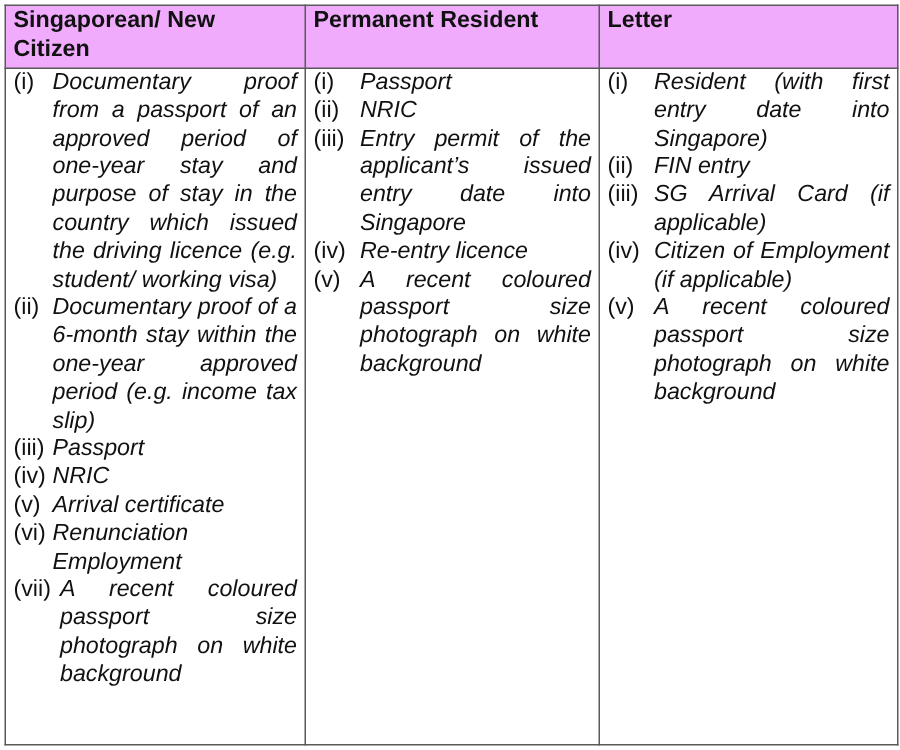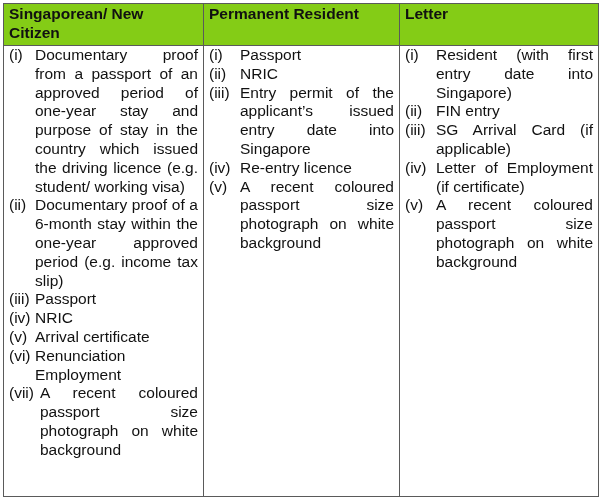--- a/index.html
+++ b/index.html
@@ -13,34 +13,34 @@
     font-size: 15.5px;
     line-height: 18.8px;
     color: #111;
   }
   .doc-table th, .doc-table td {
     border: 1.5px solid #5a5a5a;
     vertical-align: top;
     padding: 0 5px;
   }
   .doc-table th {
-    background: #84cc16;
+    background: #f0abfc;
     text-align: left;
     font-weight: bold;
     height: 40px;
     padding-top: 1px;
   }
   col.c1 { width: 200px; }
   col.c2 { width: 196px; }
   col.c3 { width: 199px; }
   ol.items { list-style: none; margin: 0; padding: 0; }
   ol.items li { display: flex; text-align: justify; }
   .num { flex: 0 0 auto; min-width: 24px; padding-right: 2px; }
   .num.w3 { min-width: 29px; }
-  .txt { flex: 1 1 auto; text-align: justify; text-align-last: left; }
+  .txt { flex: 1 1 auto; text-align: justify; text-align-last: left; font-style: italic; }
 </style>
 </head>
 <body>
 
 <table class="doc-table">
   <colgroup>
       <col class="c1">
       <col class="c2">
       <col class="c3">
     </colgroup>
@@ -118,21 +118,21 @@
           <li>
               <span class="num w3">(ii)</span>
               <span class="txt">FIN entry</span>
             </li>
           <li>
               <span class="num w3">(iii)</span>
               <span class="txt">SG Arrival Card (if applicable)</span>
             </li>
           <li>
               <span class="num w3">(iv)</span>
-              <span class="txt">Letter of Employment (if certificate)</span>
+              <span class="txt">Citizen of Employment (if applicable)</span>
             </li>
           <li>
               <span class="num w3">(v)</span>
               <span class="txt">A recent coloured passport size photograph on white background</span>
             </li>
         </ol>
       </td>
     </tr>
   </tbody>
 </table>

